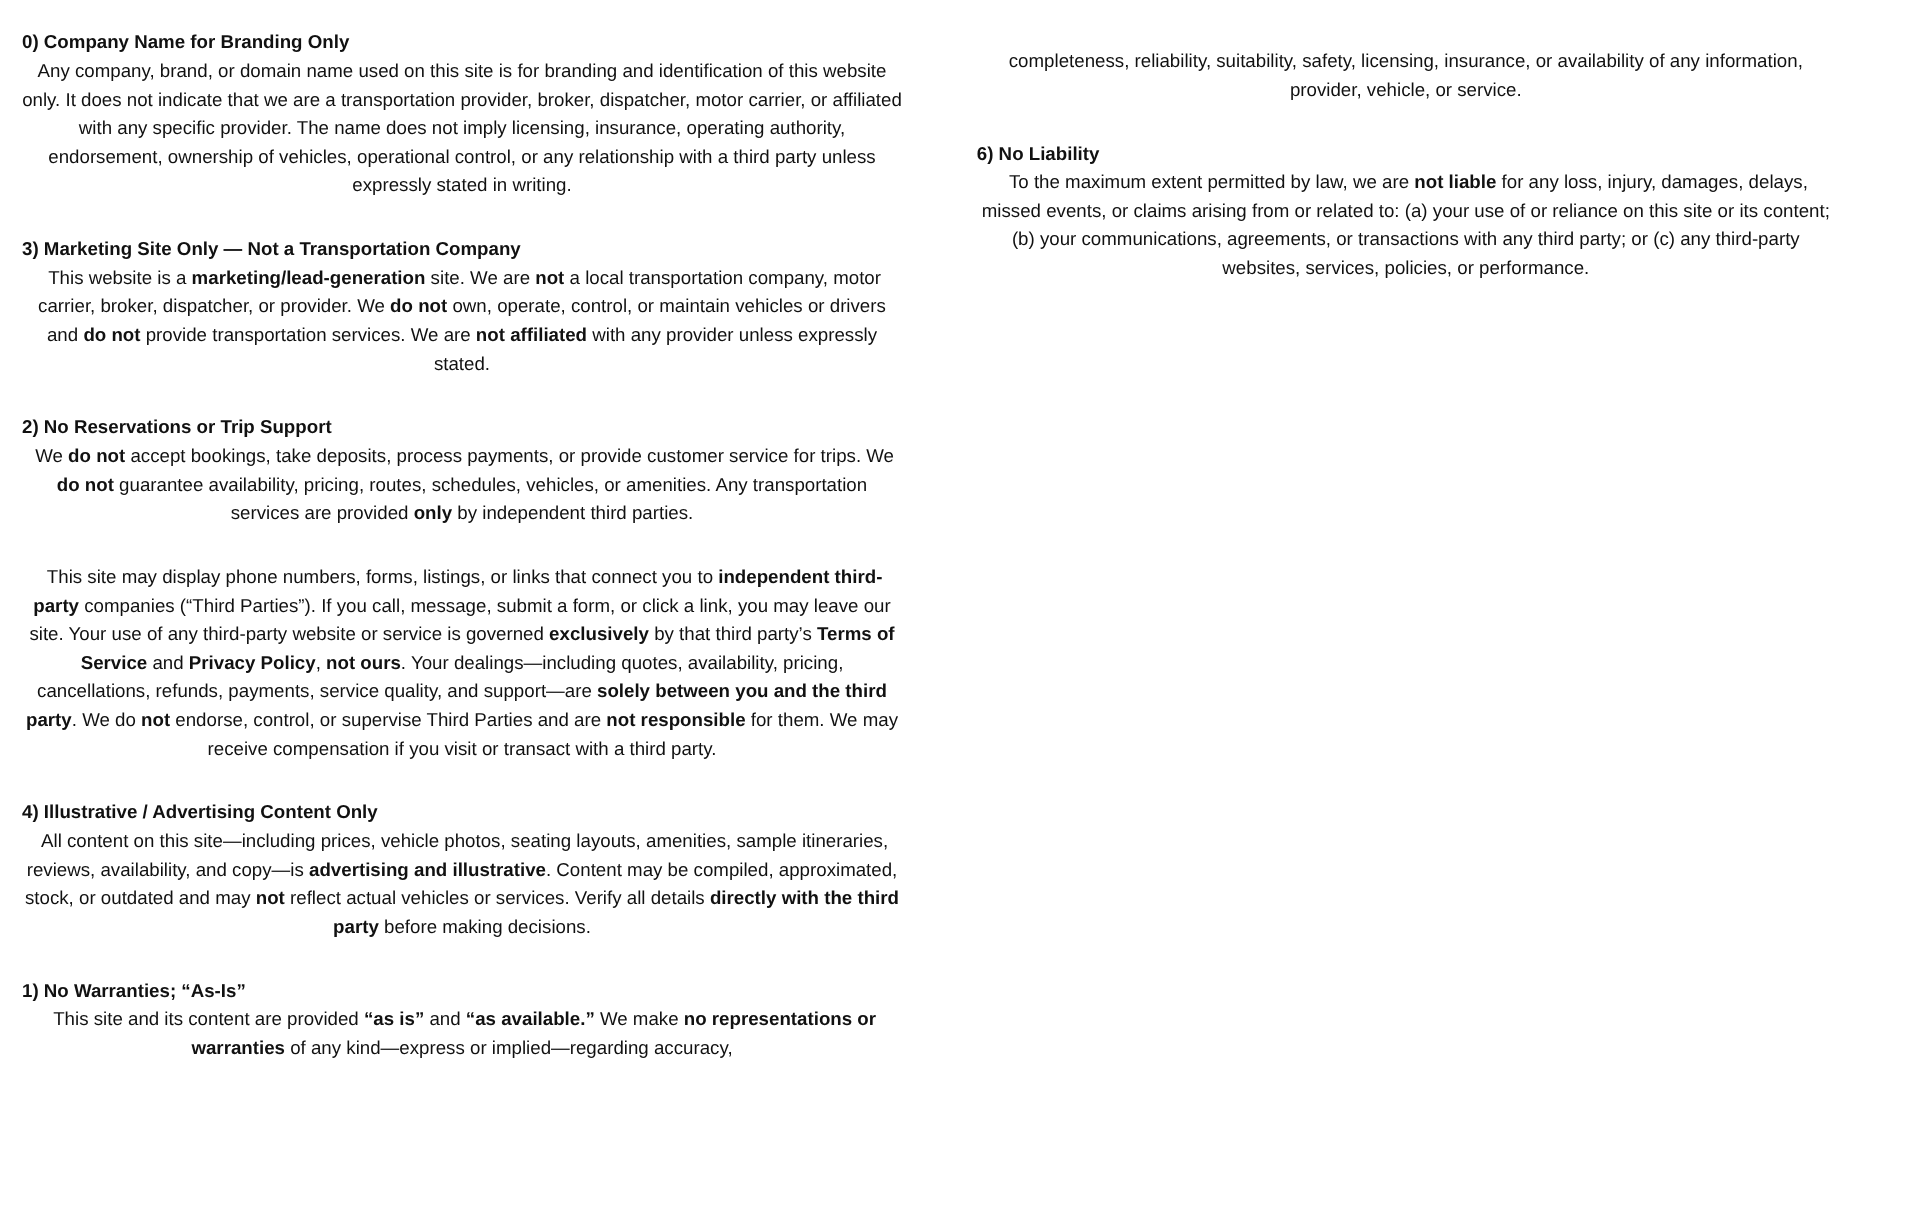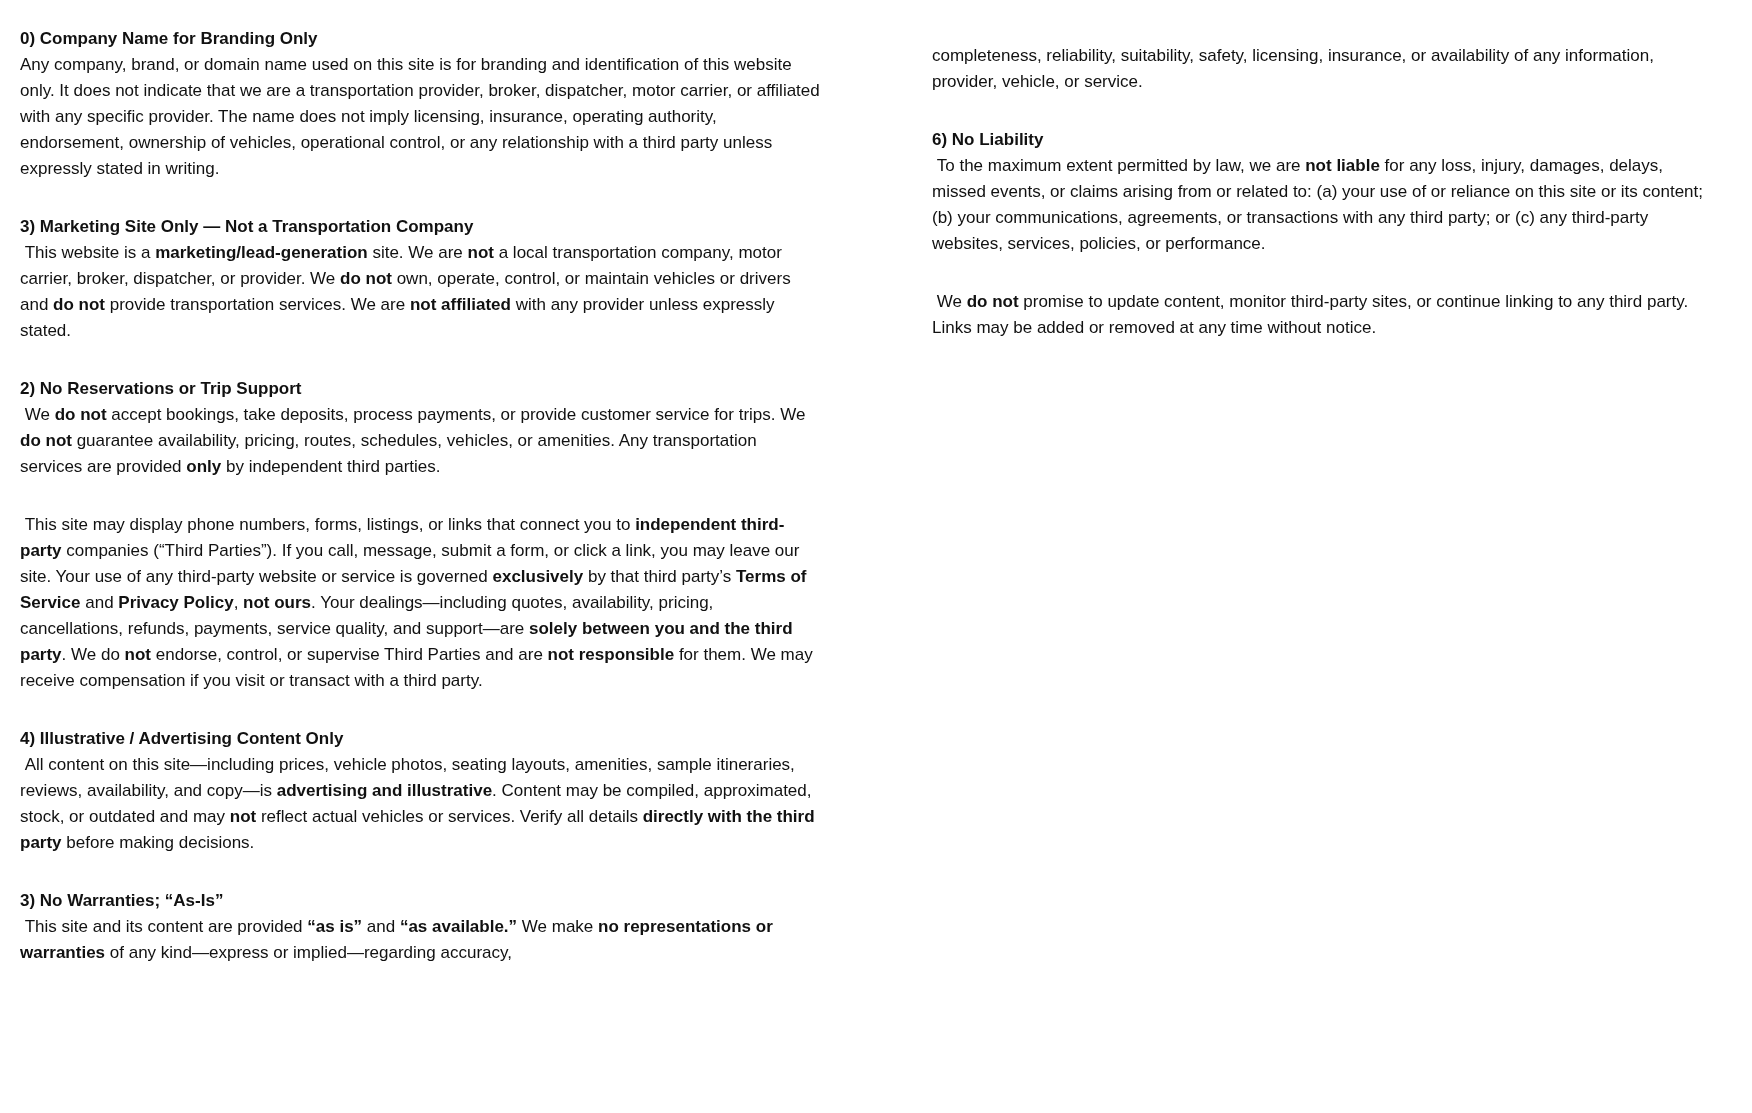--- a/index.html
+++ b/index.html
@@ -18,35 +18,36 @@
     line-height: 26px;
     display: flex;
     padding: 26px 30px 0 20px;
     overflow: hidden;
   }
   .col {
     flex: 0 0 auto;
   }
   .col-left {
     width: 800px;
-    margin-right: 112px;
+    margin-right: 68px;
   }
   .col-right {
     width: 780px;
     padding-top: 17px;
   }
   .block {
     margin: 0 0 32px 0;
   }
   .heading {
     font-weight: 700;
   }
   .para {
     white-space: pre-wrap;
     font-weight: 400;
+    text-align: center;
   }
   .para strong {
     font-weight: 700;
   }
 </style>
 </head>
 <body>
 
 <div class="page">
   <div class="col col-left">
@@ -63,29 +64,28 @@
         <div class="para"><span> We </span><strong>do not</strong><span> accept bookings, take deposits, process payments, or provide customer service for trips. We </span><strong>do not</strong><span> guarantee availability, pricing, routes, schedules, vehicles, or amenities. Any transportation services are provided </span><strong>only</strong><span> by independent third parties.</span></div>
       </div>
       <div class="block">
         <div class="para"><span> This site may display phone numbers, forms, listings, or links that connect you to </span><strong>independent third-party</strong><span> companies (“Third Parties”). If you call, message, submit a form, or click a link, you may leave our site. Your use of any third-party website or service is governed </span><strong>exclusively</strong><span> by that third party’s </span><strong>Terms of Service</strong><span> and </span><strong>Privacy Policy</strong><span>, </span><strong>not ours</strong><span>. Your dealings—including quotes, availability, pricing, cancellations, refunds, payments, service quality, and support—are </span><strong>solely between you and the third party</strong><span>. We do </span><strong>not</strong><span> endorse, control, or supervise Third Parties and are </span><strong>not responsible</strong><span> for them. We may receive compensation if you visit or transact with a third party.</span></div>
       </div>
       <div class="block">
         <div class="heading">4) Illustrative / Advertising Content Only</div>
         <div class="para"><span> All content on this site—including prices, vehicle photos, seating layouts, amenities, sample itineraries, reviews, availability, and copy—is </span><strong>advertising and illustrative</strong><span>. Content may be compiled, approximated, stock, or outdated and may </span><strong>not</strong><span> reflect actual vehicles or services. Verify all details </span><strong>directly with the third party</strong><span> before making decisions.</span></div>
       </div>
       <div class="block">
-        <div class="heading">3) No Warranties; “As-Is”</div>
+        <div class="heading">1) No Warranties; “As-Is”</div>
         <div class="para"><span> This site and its content are provided </span><strong>“as is”</strong><span> and </span><strong>“as available.”</strong><span> We make </span><strong>no representations or warranties</strong><span> of any kind—express or implied—regarding accuracy,</span></div>
       </div>
     </div>
   <div class="col col-right">
       <div class="block">
         <div class="para"><span>completeness, reliability, suitability, safety, licensing, insurance, or availability of any information, provider, vehicle, or service.</span></div>
       </div>
       <div class="block">
         <div class="heading">6) No Liability</div>
         <div class="para"><span> To the maximum extent permitted by law, we are </span><strong>not liable</strong><span> for any loss, injury, damages, delays, missed events, or claims arising from or related to: (a) your use of or reliance on this site or its content; (b) your communications, agreements, or transactions with any third party; or (c) any third-party websites, services, policies, or performance.</span></div>
       </div>
       <div class="block">
-        <div class="para"><span> We </span><strong>do not</strong><span> promise to update content, monitor third-party sites, or continue linking to any third party. Links may be added or removed at any time without notice.</span></div>
       </div>
     </div>
 </div>
 
 </body></html>

